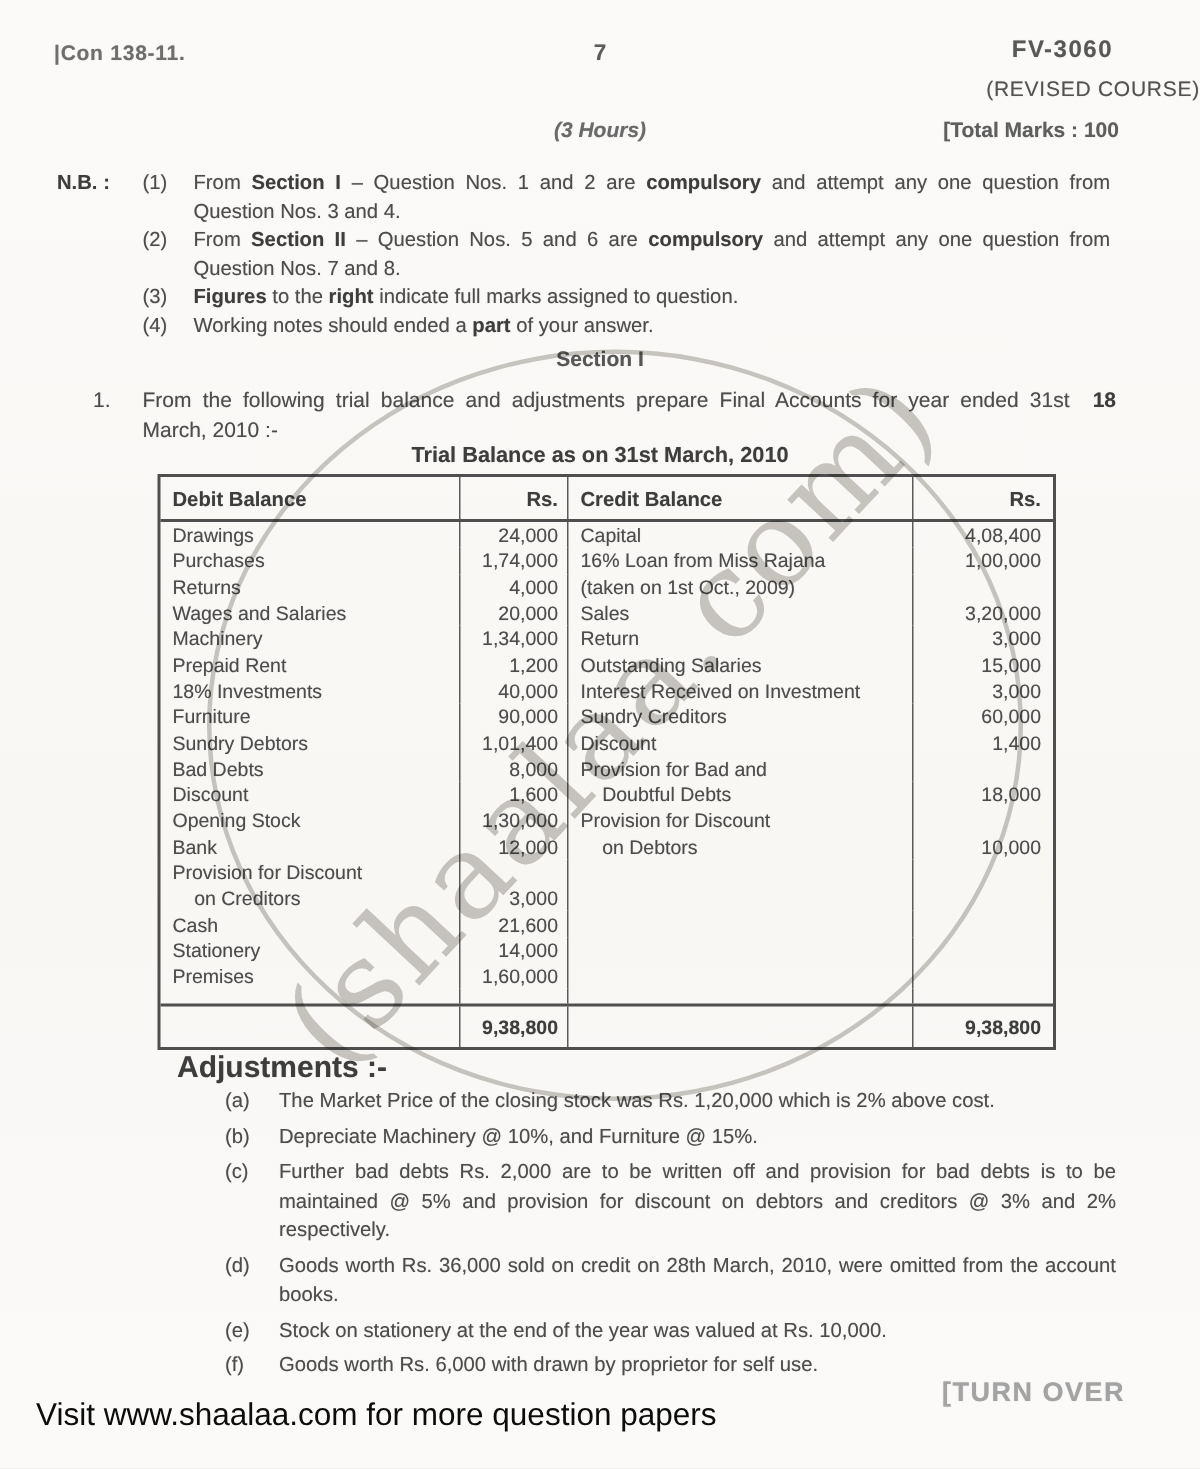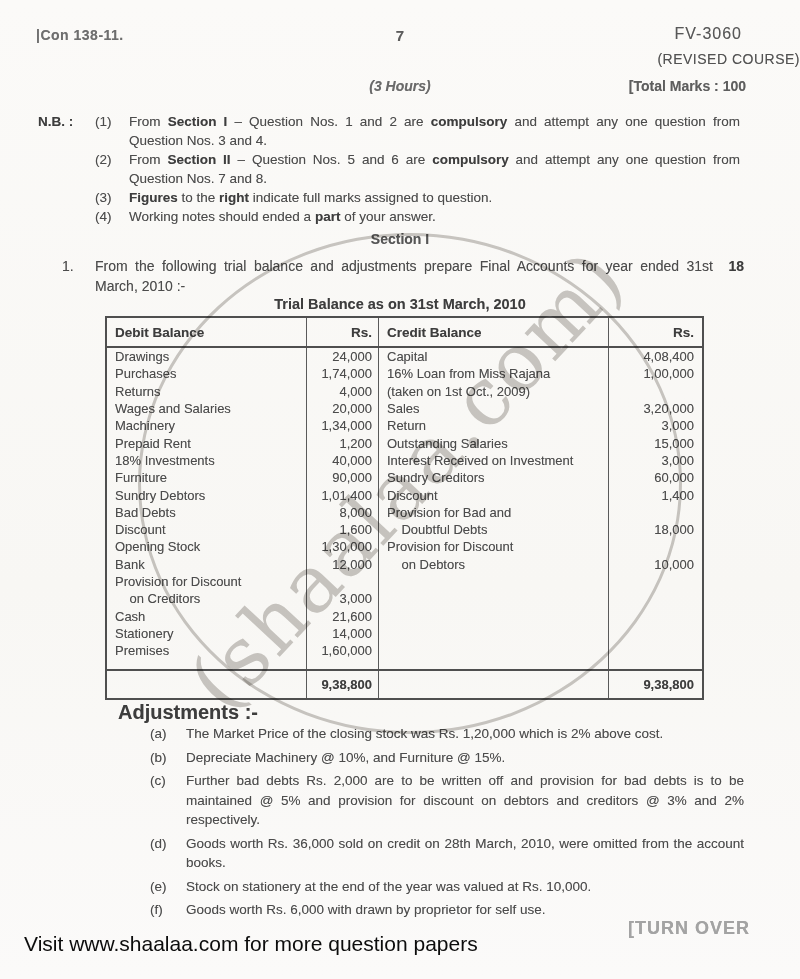--- a/index.html
+++ b/index.html
@@ -15,21 +15,21 @@
     position:relative;width:800px;height:979px;margin:0 auto;
     background:linear-gradient(180deg,#fbfaf8 0%,#f8f7f4 60%,#fbfaf9 100%);
     font-family:"Liberation Sans",sans-serif;color:var(--ink);
     overflow:hidden;
   }
   .scan{position:relative;z-index:1;text-shadow:0 0 0.6px rgba(90,90,90,0.45);}
 
   
   .hdr-left{position:absolute;left:36px;top:27px;font-size:14px;font-weight:bold;color:#6e6e6e;letter-spacing:.5px;}
   .hdr-page{position:absolute;left:0;right:0;top:27px;text-align:center;font-size:15px;font-weight:bold;color:#5c5c5c;}
-  .hdr-code{position:absolute;right:58px;top:25px;font-size:16px;font-weight:normal;color:#585858;letter-spacing:1px;}
+  .hdr-code{position:absolute;right:58px;top:25px;font-size:16px;font-weight:bold;color:#585858;letter-spacing:1px;}
   .course{position:absolute;left:0;right:0;top:51px;text-align:right;font-size:14px;font-weight:normal;color:#525252;letter-spacing:.5px;}
   .hours{position:absolute;left:0;right:0;top:78px;text-align:center;font-size:14px;font-weight:bold;color:#6a6a6a;font-style:italic;}
   .marks{position:absolute;right:54px;top:78px;font-size:14px;font-weight:bold;color:#5e5e5e;text-align:right;}
 
   
   .nb{position:absolute;left:38px;top:112px;width:708px;font-size:13.5px;line-height:19px;}
   .nb-label{position:absolute;left:0;top:0;font-weight:bold;color:var(--ink-dark);}
   .nb-list{margin-left:57px;}
   .nb-item{display:grid;grid-template-columns:34px 1fr;}
   .nb-num{color:var(--ink);}

